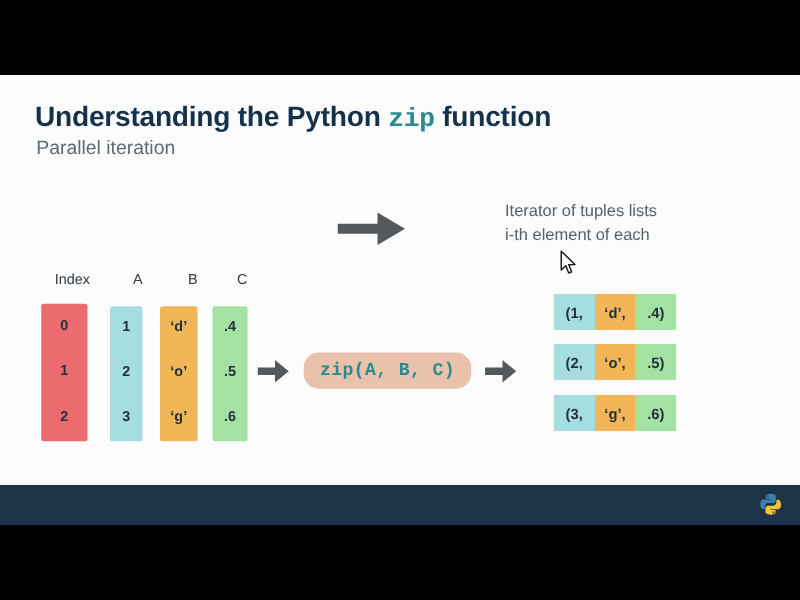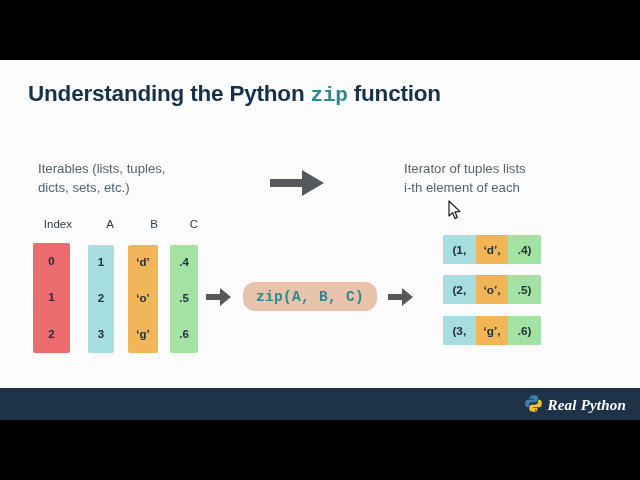--- a/index.html
+++ b/index.html
@@ -213,23 +213,22 @@
 <body>
 
 <div id="video-frame">
 
   <div id="letterbox-top"></div>
 
   <div id="slide">
 
     <div id="slide-title"><span>Understanding the Python </span><span class="mono-zip">zip</span><span> function</span></div>
 
-
-    <div class="caption" id="caption-left">Iterables (lists, tuples,
-dicts, sets, etc.)</div>
+    <div id="slide-subtitle">Parallel iteration</div>
+
     <div class="caption" id="caption-right">Iterator of tuples lists
 i-th element of each</div>
 
     <div id="big-arrow">
       <svg width="56" height="30" viewBox="0 0 56 30">
         <path d="M0 11 L32 11 L32 2 L54 15 L32 28 L32 19 L0 19 Z" fill="#56595c"></path>
       </svg>
     </div>
 
     <div id="table-headers">
@@ -294,21 +293,20 @@
       </div>
 
     <div id="footer-bar">
       <div id="footer-logo">
         <span>
           <svg width="19" height="19" viewBox="0 0 32 32">
             <path d="M15.9 2c-3.2 0-5.9.5-6.4 2.6v3.9h6.6v1H6.3C4 9.5 2 11.2 2 15.9c0 4.2 1.7 6.4 4 6.4h2.2v-3.5c0-2.6 2.2-4.8 4.8-4.8h6.4c2 0 3.6-1.7 3.6-3.7V4.6C23 2.6 20.3 2 15.9 2zm-3.6 2c.7 0 1.2.6 1.2 1.2s-.5 1.2-1.2 1.2c-.7 0-1.2-.6-1.2-1.2S11.6 4 12.3 4z" fill="#3d7fad"></path>
             <path d="M16.1 30c3.2 0 5.9-.5 6.4-2.6v-3.9h-6.6v-1h9.8c2.3 0 4.3-1.7 4.3-6.4 0-4.2-1.7-6.4-4-6.4h-2.2v3.5c0 2.6-2.2 4.8-4.8 4.8h-6.4c-2 0-3.6 1.7-3.6 3.7v5.7C9 27.4 11.7 30 16.1 30zm3.6-2c-.7 0-1.2-.6-1.2-1.2s.5-1.2 1.2-1.2c.7 0 1.2.6 1.2 1.2S20.4 28 19.7 28z" fill="#f5c331"></path>
           </svg>
         </span>
-        <span id="footer-logo-text">Real Python</span>
       </div>
     </div>
 
     <div id="mouse-cursor">
       <svg width="14" height="20" viewBox="0 0 14 20">
         <path d="M1 1 L1 16 L4.6 12.6 L7 18.4 L9.3 17.4 L7 11.8 L12 11.6 Z" fill="#ffffff" stroke="#1d1d1d" stroke-width="1.2" stroke-linejoin="round"></path>
       </svg>
     </div>
 
   </div>

